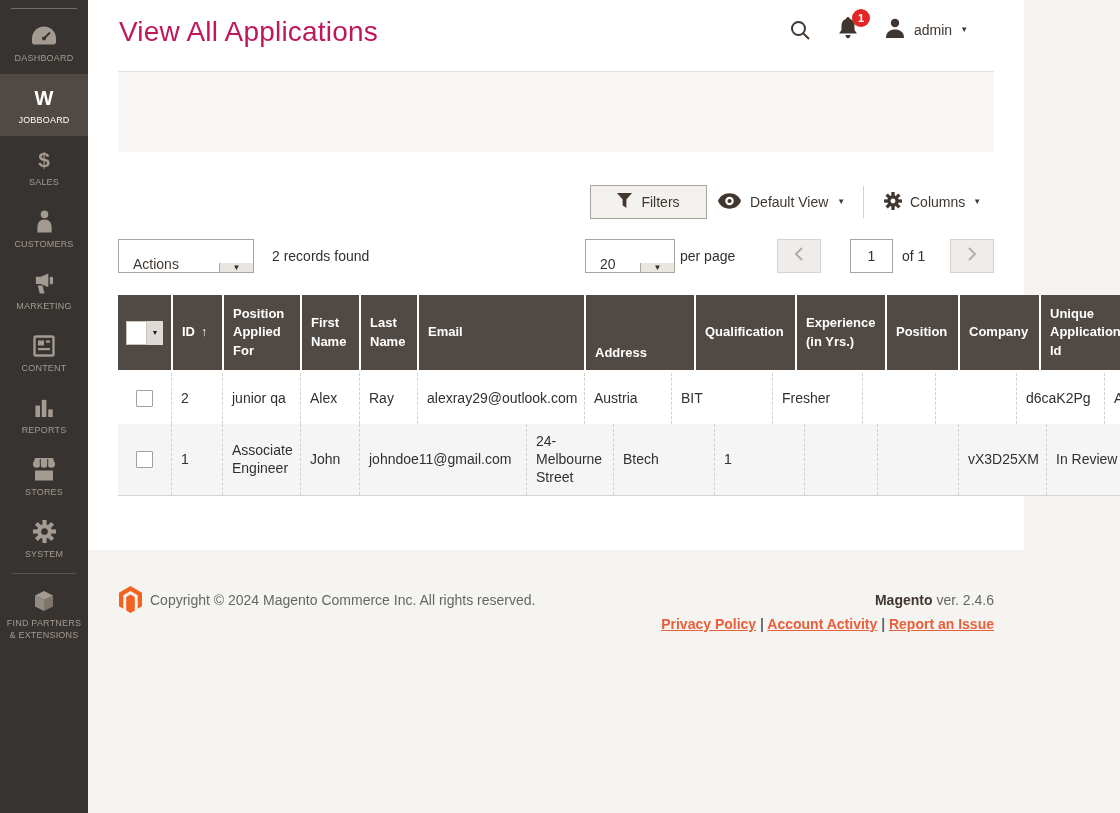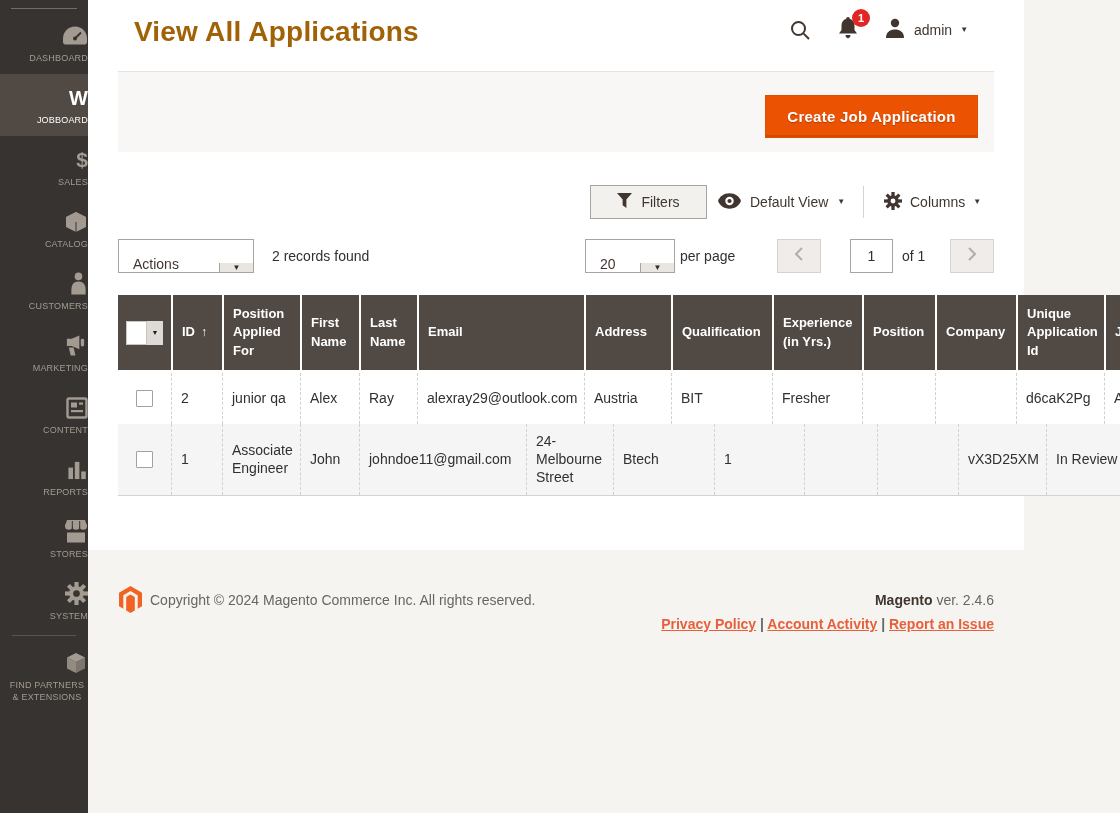--- a/index.html
+++ b/index.html
@@ -4,31 +4,31 @@
 <style>
   html,body{margin:0;padding:0;background:#f5f4f1;overflow:hidden;}
   .screen{position:relative;width:1120px;height:813px;background:#f5f4f1;overflow:hidden;
           font-family:"Liberation Sans",sans-serif;color:#303030;}
   .content-bg{position:absolute;left:88px;top:0;width:936px;height:550px;background:#ffffff;}
 
   
   .sidebar{position:absolute;left:0;top:0;width:88px;height:813px;background:#373330;z-index:6;}
   .sidebar-top-divider{position:absolute;top:8px;left:11px;width:66px;border-top:1px solid #736d66;}
   .menu{position:absolute;top:12px;left:0;width:88px;}
-  .menu-item{height:62px;display:flex;flex-direction:column;align-items:flex-end;justify-content:center;
+  .menu-item{height:62px;display:flex;flex-direction:column;align-items:center;justify-content:center;
              color:#a39a91;cursor:pointer;}
   .menu-item.active{background:#514a44;color:#fff;}
   .menu-item:last-child{height:74px;}
   .micon{height:28px;display:flex;align-items:center;justify-content:center;}
   .mlabel{font-size:9px;margin-top:3px;letter-spacing:.2px;text-align:center;line-height:1.3;max-width:82px;}
   .menu-divider{border-top:1px solid #5a544e;margin:3px 12px;}
   .glyph-icon{font-weight:bold;line-height:1;}
 
   
-  .page-title{position:absolute;left:134px;top:16px;font-size:28px;color:#a16207;font-weight:700;letter-spacing:.2px;}
+  .page-title{position:absolute;left:119px;top:16px;font-size:28px;color:#be185d;font-weight:400;letter-spacing:.2px;}
   .header-actions{position:absolute;left:788px;top:13px;display:flex;align-items:center;gap:26px;height:34px;z-index:4;}
   .icon-btn{display:flex;align-items:center;cursor:pointer;}
   .bell-wrap{position:relative;}
   .badge{position:absolute;top:-8px;right:-12px;min-width:18px;height:18px;border-radius:9px;background:#e22626;
          color:#fff;font-size:11px;font-weight:bold;display:flex;align-items:center;justify-content:center;padding:0 3px;box-sizing:border-box;}
   .admin-group{display:flex;align-items:center;gap:8px;cursor:pointer;}
   .admin-name{font-size:14px;color:#41362f;}
   .caret{font-size:8px;color:#41362f;line-height:1;}
   .header-divider{position:absolute;left:118px;top:71px;width:876px;border-top:1px solid #e3e3e3;}
 
@@ -122,30 +122,20 @@
           <span class="mlabel">JOBBOARD</span>
         </div>
         <div class="menu-item">
           <span class="micon">
             <span class="glyph-icon" style="font-size:21px;">$</span>
           </span>
           <span class="mlabel">SALES</span>
         </div>
         <div class="menu-item">
           <span class="micon">
-            <svg width="24" height="24" viewBox="0 0 24 24">
-              <path d="M12 2 L22 7 L22 17 L12 22 L2 17 L2 7 Z" fill="currentColor"></path>
-              <path d="M12 2 L22 7 L12 12 L2 7 Z" fill="currentColor" opacity=".55"></path>
-              <line x1="12" y1="12" x2="12" y2="22" stroke="#373330"></line>
-            </svg>
-          </span>
-          <span class="mlabel">CATALOG</span>
-        </div>
-        <div class="menu-item">
-          <span class="micon">
             <svg width="19" height="23" viewBox="0 0 20 24">
               <circle cx="10" cy="4.5" r="4" fill="currentColor"></circle>
               <path d="M10 10 C5 10 2.5 13 2.5 19 L2.5 23.5 L17.5 23.5 L17.5 19 C17.5 13 15 10 10 10 Z" fill="currentColor"></path>
             </svg>
           </span>
           <span class="mlabel">CUSTOMERS</span>
         </div>
         <div class="menu-item">
           <span class="micon">
             <svg width="25" height="23" viewBox="0 0 26 24">
@@ -246,21 +236,20 @@
           </svg>
       </span>
       <span class="admin-name">admin</span>
       <span class="caret">▼</span>
     </span>
   </div>
 
   <div class="header-divider"></div>
   <div class="actions-band"></div>
 
-  <div class="create-btn">Create Job Application</div>
 
   <div class="filters-btn">
     <span>
       <svg width="15" height="15" viewBox="0 0 16 16">
           <path d="M0 0 H16 L10 7 V16 L6 13 V7 Z" fill="#41362f"></path>
         </svg>
     </span>
     <span>Filters</span>
   </div>
 
@@ -341,21 +330,21 @@
         </div>
         <div class="th" style="width: 59px;">
           <span class="th-label">First Name</span>
         </div>
         <div class="th" style="width: 58px;">
           <span class="th-label">Last Name</span>
         </div>
         <div class="th" style="width: 167px;">
           <span class="th-label">Email</span>
         </div>
-        <div class="th" style="width: 87px;">
+        <div class="th" style="width: 110px; align-items: flex-end;">
           <span class="th-label">Address</span>
         </div>
         <div class="th" style="width: 101px;">
           <span class="th-label">Qualification</span>
         </div>
         <div class="th" style="width: 90px;">
           <span class="th-label">Experience (in Yrs.)</span>
         </div>
         <div class="th" style="width: 73px;">
           <span class="th-label">Position</span>

